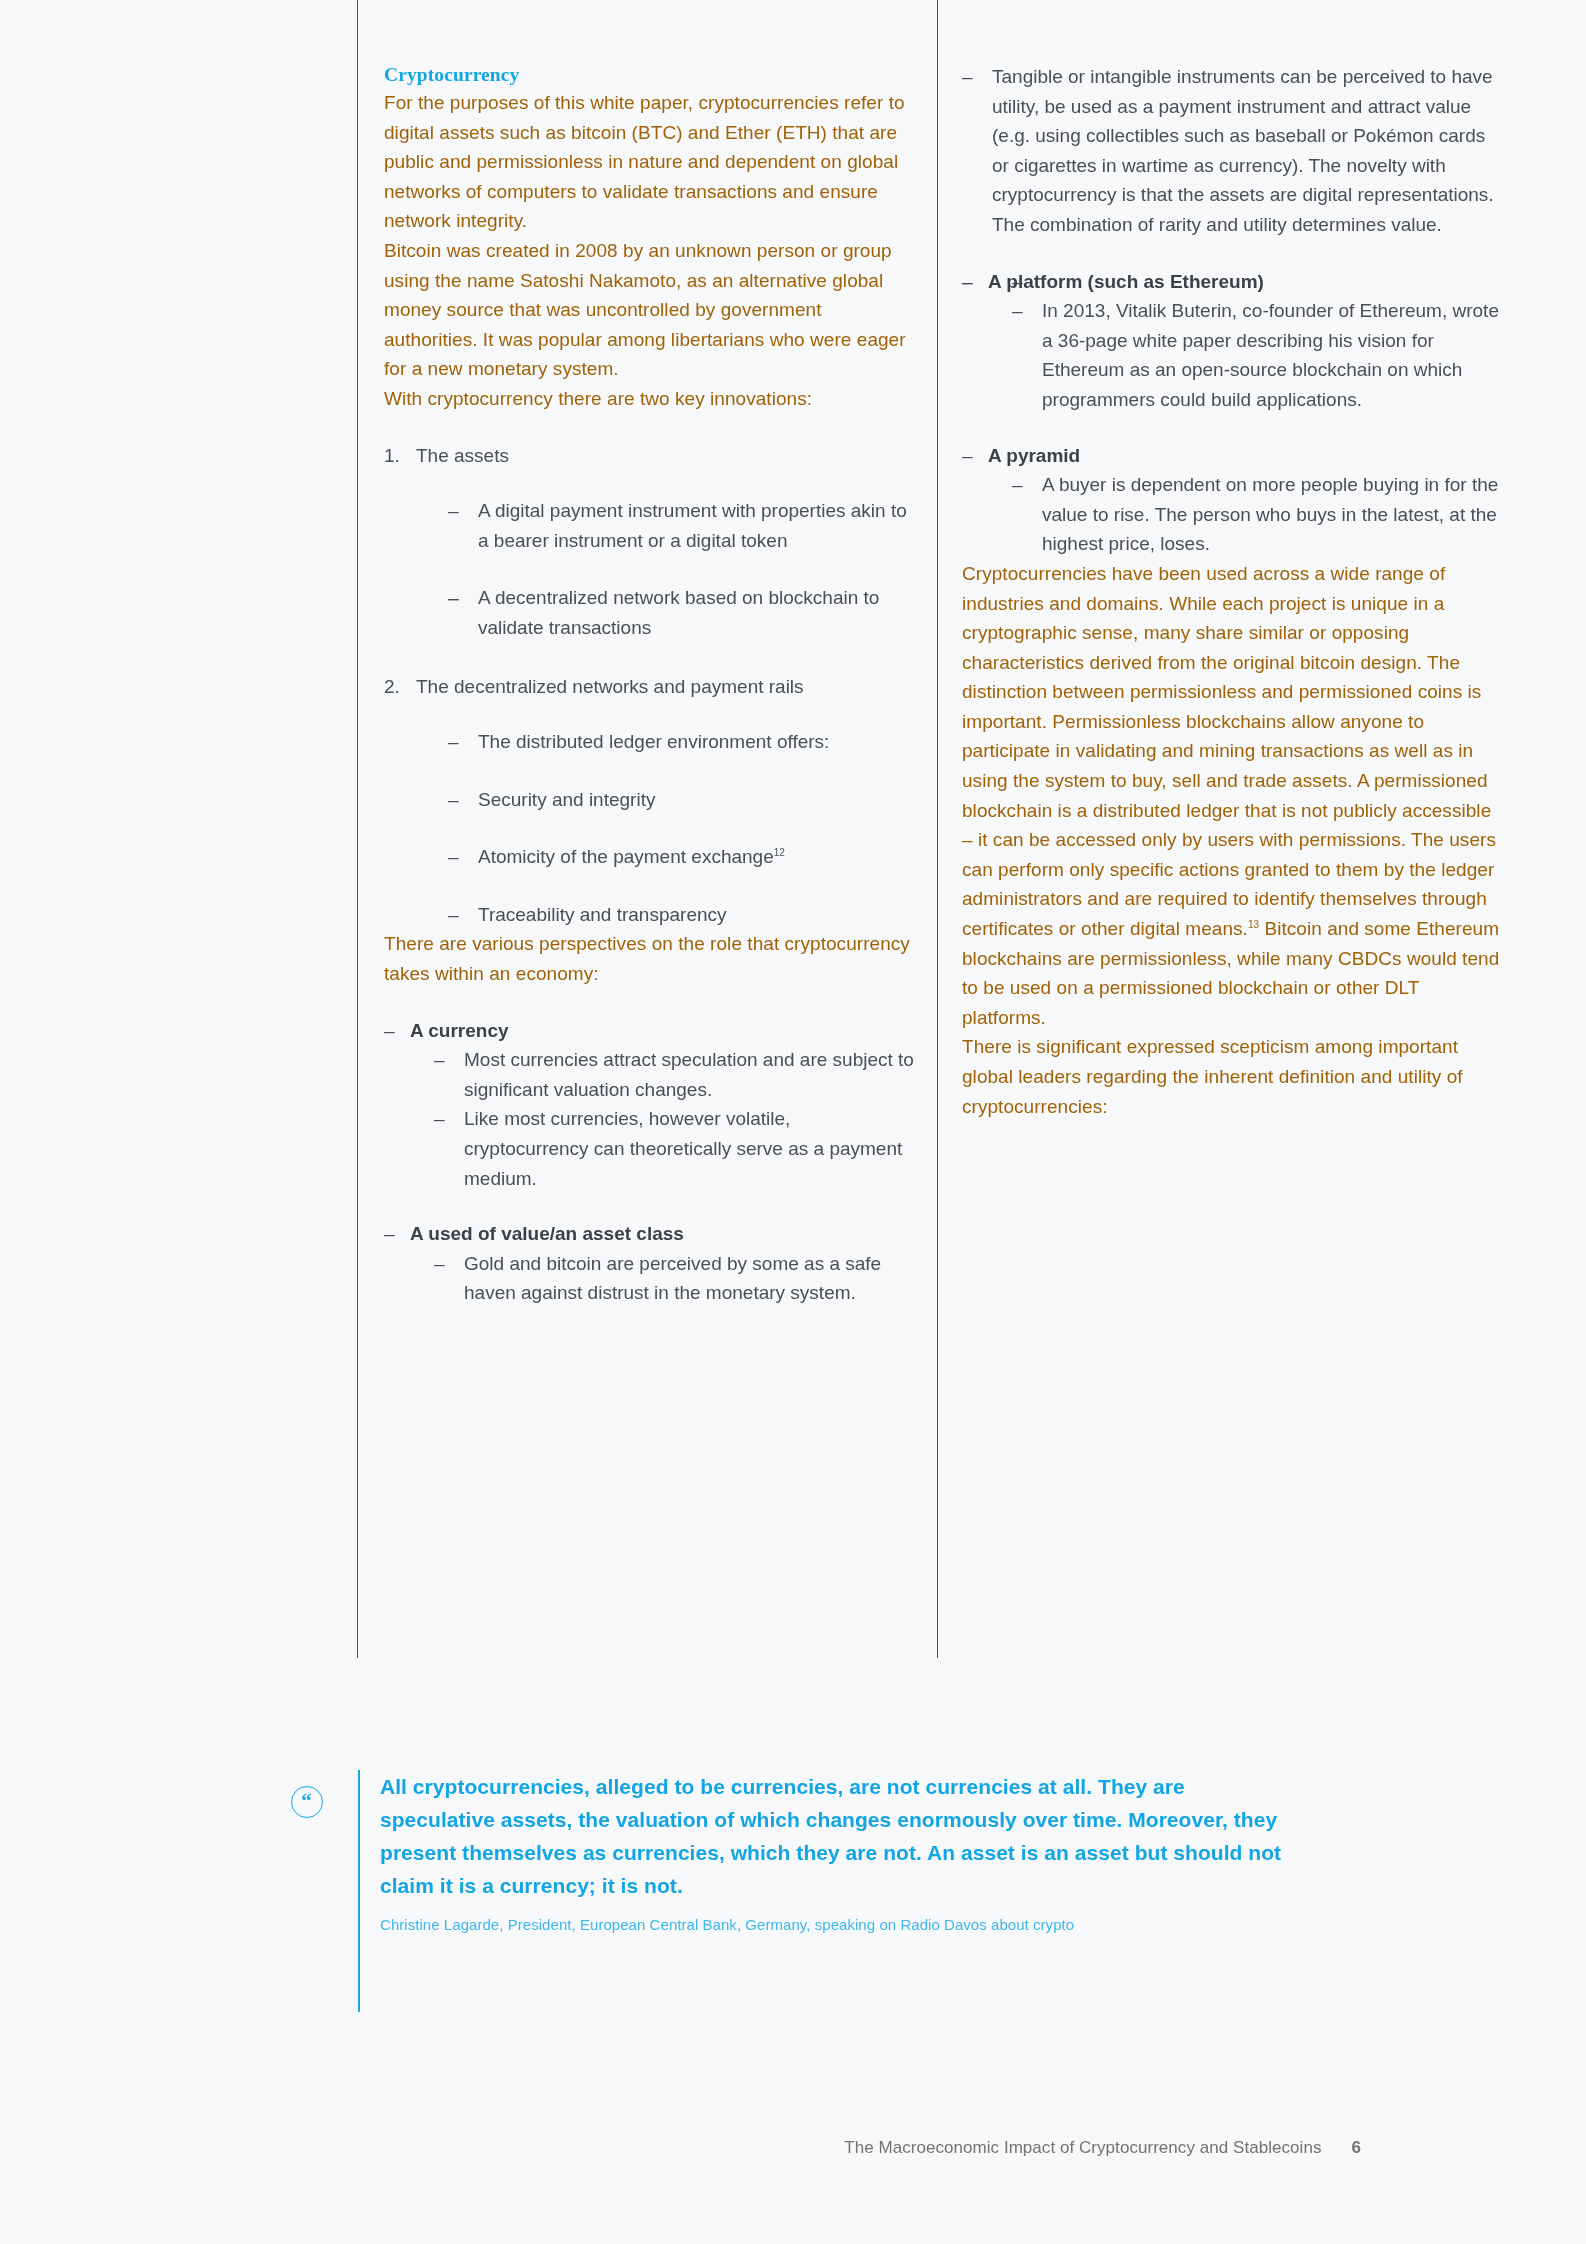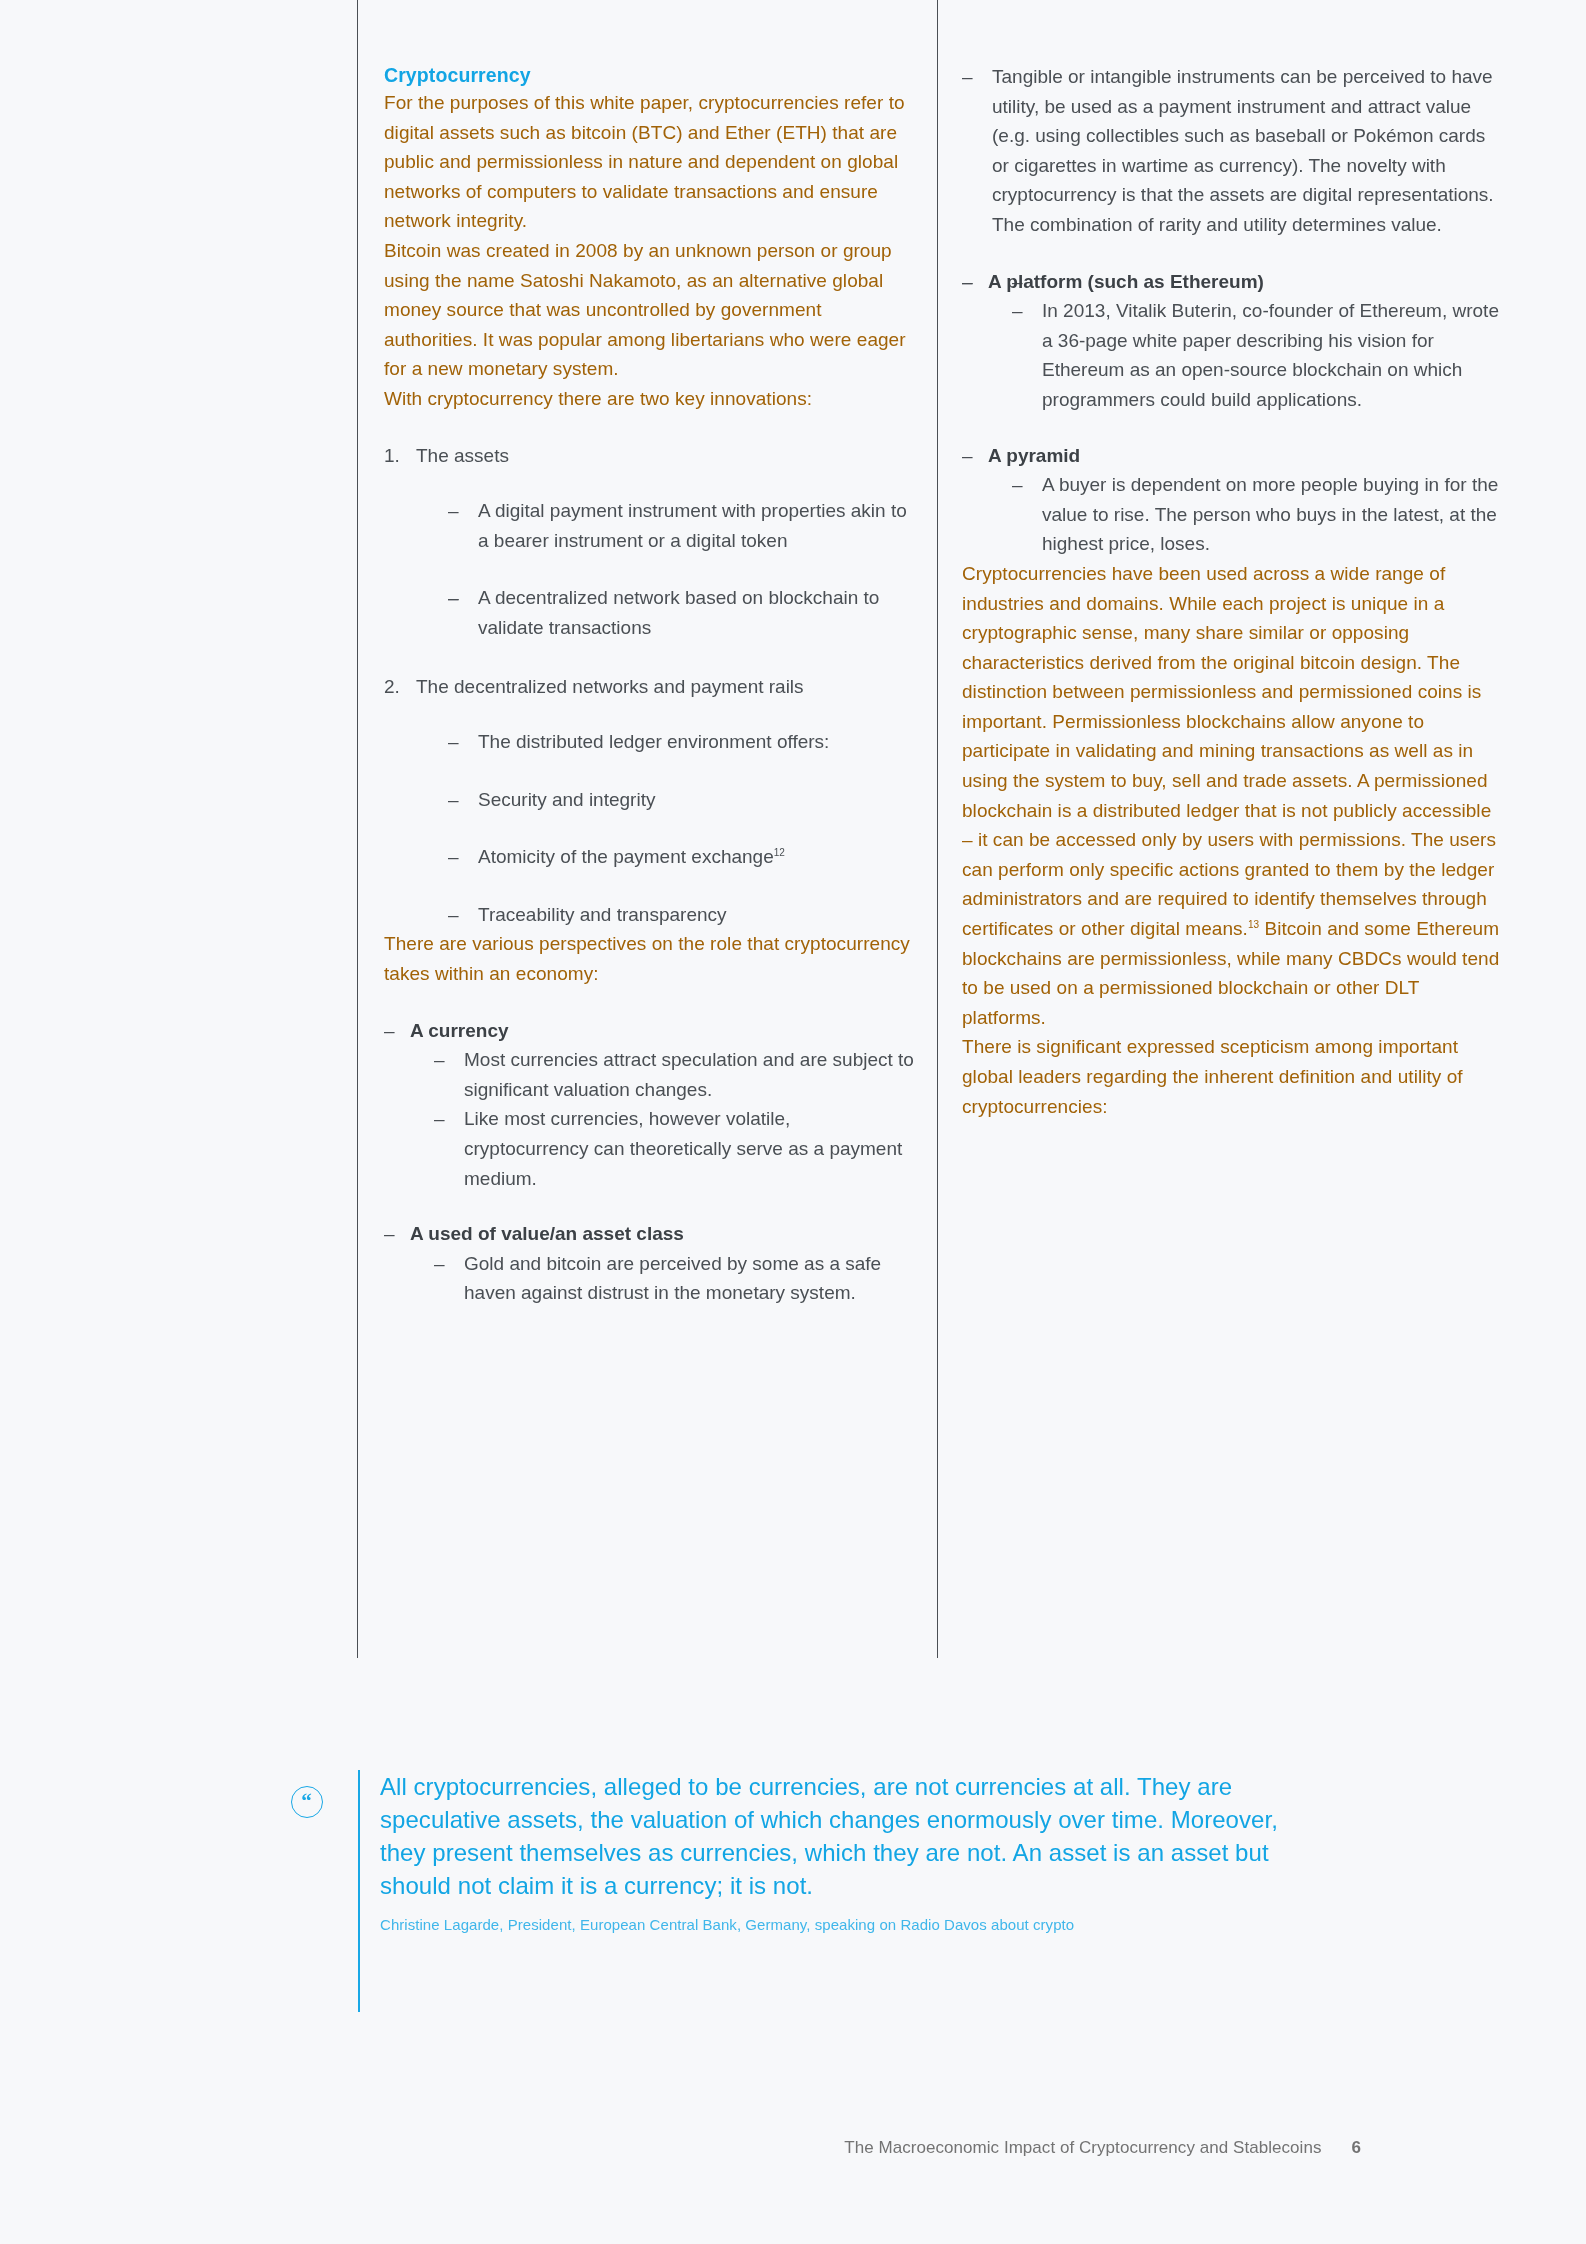--- a/index.html
+++ b/index.html
@@ -44,20 +44,21 @@
   .rule-left  { left: 357px; }
   .rule-right { left: 937px; }
 
   h2.section-title {
     margin: 0 0 0 0;
     font-size: 19.5px;
     line-height: 26px;
     font-weight: 700;
     color: #12a5e4;
     letter-spacing: 0.1px;
+    font-family: Liberation Serif, serif;
   }
 
   p.para {
     margin: 0;
     font-size: 19px;
     line-height: 29.6px;
     color: #a16207;
     letter-spacing: 0.05px;
   }
   .gap-para   { margin-top: 27px; }
@@ -150,23 +151,23 @@
     top: 0;
     width: 2px;
     height: 242px;
     background: #19a8e6;
   }
   .quote-body {
     margin-left: 89px;
   }
   .quote-text {
     margin: 0;
-    font-size: 24px;
+    font-size: 21px;
     line-height: 33px;
-    font-weight: 400;
+    font-weight: 700;
     color: #12a5e4;
     letter-spacing: 0.05px;
   }
   .quote-attrib {
     margin: 6px 0 0 0;
     font-size: 15px;
     line-height: 33px;
     font-weight: 400;
     color: #3fb6ea;
     letter-spacing: 0.05px;

